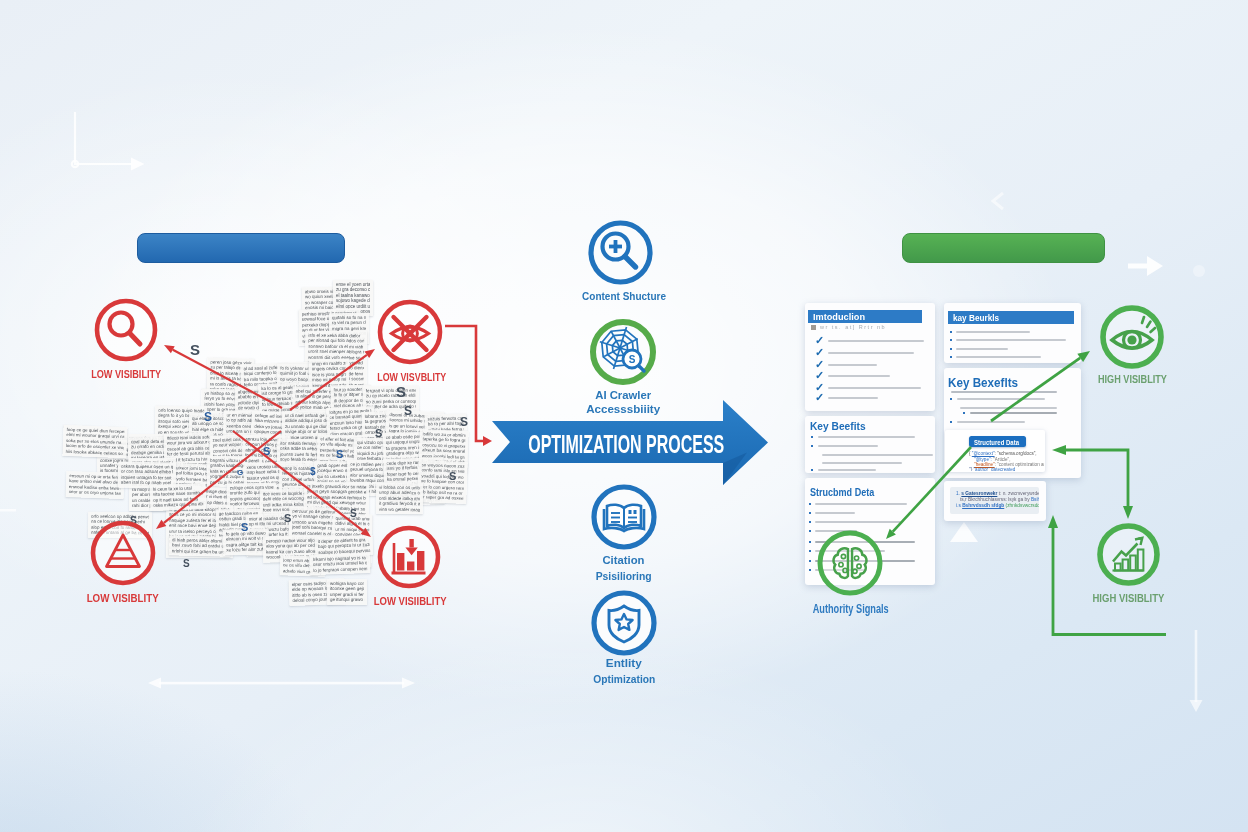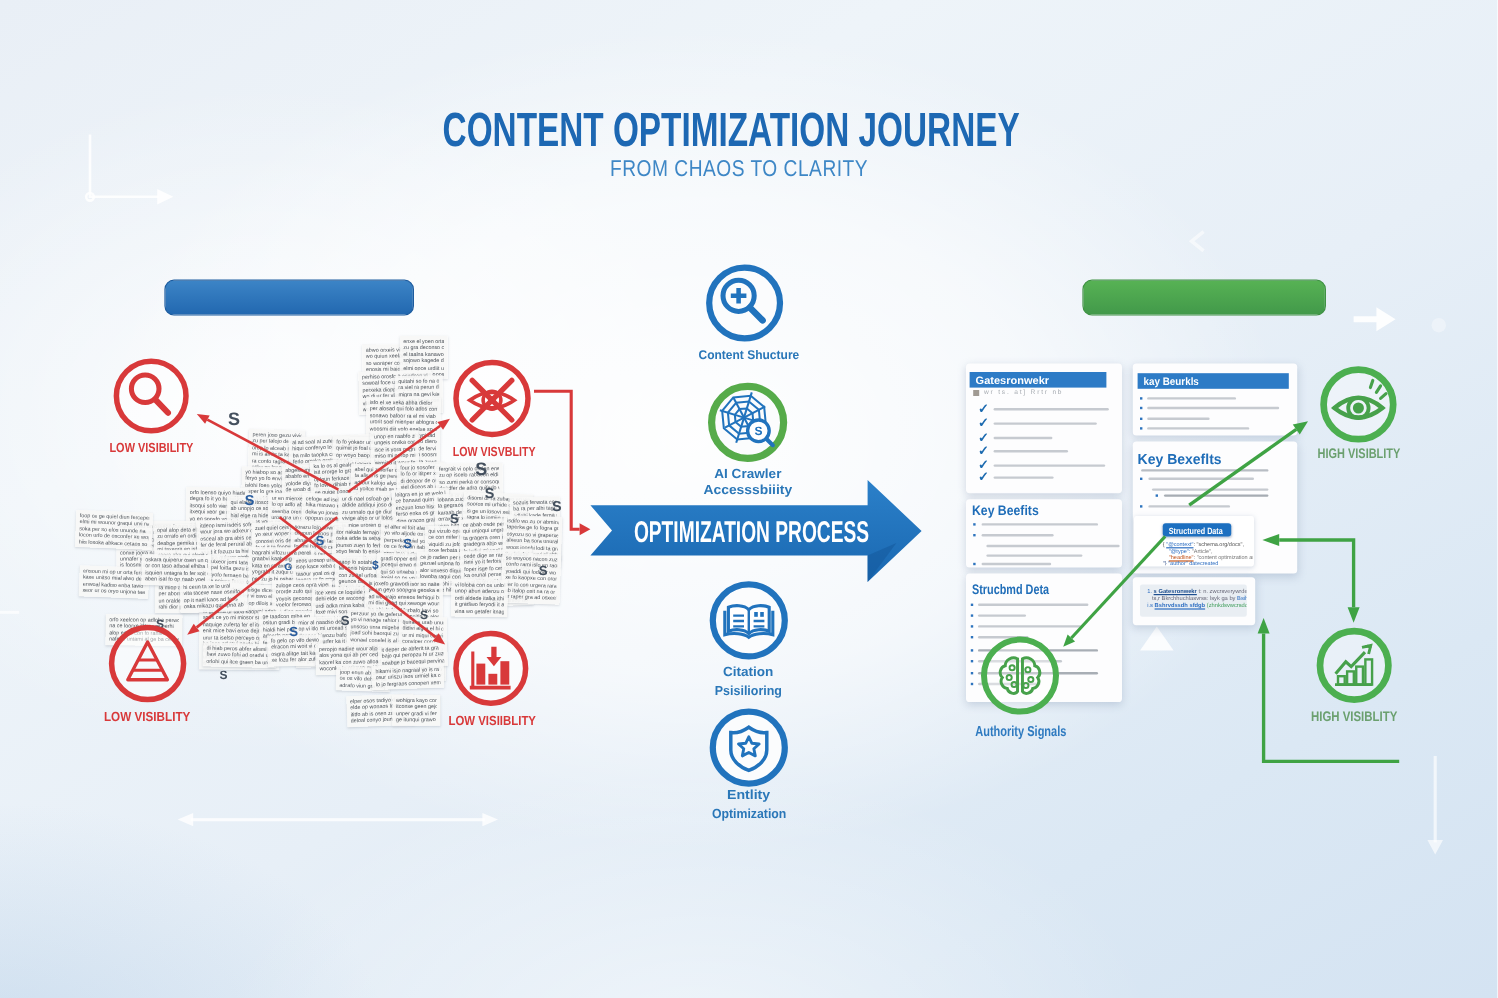--- a/index.html
+++ b/index.html
@@ -650,21 +650,21 @@
       <path d="M-3.6 -9.5 L8.8 -9.5 L2.6 -1.8 Z" fill="#d8393a"></path>
 </svg>
 <div style="position:absolute;left:63.8px;top:368.0px;width:124.4px;text-align:center;font:bold 11px 'Liberation Sans',sans-serif;color:#d8393a;letter-spacing:0px;white-space:nowrap;"><span style="display:inline-block;transform:scaleX(0.8296);transform-origin:center center;">LOW VISIBILITY</span></div>
 <div style="position:absolute;left:349.2px;top:371.0px;width:125.6px;text-align:center;font:bold 11px 'Liberation Sans',sans-serif;color:#d8393a;letter-spacing:0px;white-space:nowrap;"><span style="display:inline-block;transform:scaleX(0.8061);transform-origin:center center;">LOW VISVBLITY</span></div>
 <div style="position:absolute;left:62.3px;top:592.0px;width:121.3px;text-align:center;font:bold 11px 'Liberation Sans',sans-serif;color:#d8393a;letter-spacing:0px;white-space:nowrap;"><span style="display:inline-block;transform:scaleX(0.8855);transform-origin:center center;">LOW VISIBLITY</span></div>
 <div style="position:absolute;left:347.8px;top:595.0px;width:124.4px;text-align:center;font:bold 11px 'Liberation Sans',sans-serif;color:#d8393a;letter-spacing:0px;white-space:nowrap;"><span style="display:inline-block;transform:scaleX(0.8652);transform-origin:center center;">LOW VISIIBLITY</span></div>
 <div style="position:absolute;left:805px;top:303px;width:130px;height:108px;background:#fdfdfe;border-radius:3px;box-shadow:0 2px 7px rgba(120,140,170,0.33);"></div>
 <div style="position:absolute;left:805px;top:416px;width:130px;height:57px;background:#fdfdfe;border-radius:3px;box-shadow:0 2px 7px rgba(120,140,170,0.33);"></div>
 <div style="position:absolute;left:805px;top:478px;width:130px;height:107px;background:#fdfdfe;border-radius:3px;box-shadow:0 2px 7px rgba(120,140,170,0.33);"></div>
 <div style="position:absolute;left:808px;top:310px;width:114px;height:12.5px;background:#2d7bc6;"></div>
-<div style="position:absolute;left:813.0px;top:311.5px;width:91.0px;font:bold 9px 'Liberation Sans',sans-serif;color:#ffffff;letter-spacing:0px;white-space:nowrap;"><span style="display:inline-block;transform:scaleX(1.0196);transform-origin:left center;">Gatesronwekr</span></div>
+<div style="position:absolute;left:813.0px;top:311.5px;width:91.0px;font:bold 9px 'Liberation Sans',sans-serif;color:#ffffff;letter-spacing:0px;white-space:nowrap;"><span style="display:inline-block;transform:scaleX(1.0196);transform-origin:left center;">Imtoduclion</span></div>
 <div style="position:absolute;left:811px;top:325px;width:4.5px;height:4.5px;background:#a09a93;"></div>
 <div style="position:absolute;left:820px;top:324px;font:400 5.5px 'Liberation Sans',sans-serif;color:#a6abb1;letter-spacing:1.5px;">wr ts. at] Rrtr nb</div>
 <div style="position:absolute;left:815px;top:334px;font:bold 11px 'Liberation Sans',sans-serif;color:#1d6bb0;">✓</div>
 <div style="position:absolute;left:828px;top:340px;width:96px;height:2.4px;background:#c6cad0;border-radius:1px;"></div>
 <div style="position:absolute;left:815px;top:346px;font:bold 11px 'Liberation Sans',sans-serif;color:#1d6bb0;">✓</div>
 <div style="position:absolute;left:828px;top:352px;width:86px;height:2.4px;background:#c6cad0;border-radius:1px;"></div>
 <div style="position:absolute;left:815px;top:358px;font:bold 11px 'Liberation Sans',sans-serif;color:#1d6bb0;">✓</div>
 <div style="position:absolute;left:828px;top:364px;width:49px;height:2.4px;background:#c6cad0;border-radius:1px;"></div>
 <div style="position:absolute;left:815px;top:369px;font:bold 11px 'Liberation Sans',sans-serif;color:#1d6bb0;">✓</div>
 <div style="position:absolute;left:828px;top:375px;width:62px;height:2.4px;background:#c6cad0;border-radius:1px;"></div>
@@ -840,14 +840,12 @@
           <stop offset="0" stop-color="#2b80c9"></stop>
           <stop offset="1" stop-color="#1a68b1"></stop>
         </linearGradient>
       </defs>
 <path d="M492 421 L723 421 L723 400 L768 442.5 L723 485 L723 463 L492 463 L510 442 Z" fill="url(#agrad)"></path>
 <path d="M723 463 L747 452.5 L723 485 Z" fill="#14599c" fill-opacity="0.55"></path>
 </svg>
 <div style="position:absolute;left:452.8px;top:430.0px;width:346.5px;text-align:center;font:bold 25px 'Liberation Sans',sans-serif;color:#ffffff;letter-spacing:0px;white-space:nowrap;"><span style="display:inline-block;transform:scaleX(0.6395);transform-origin:center center;">OPTIMIZATION PROCESS</span></div>
 <div style="position:absolute;left:137px;top:233px;width:208px;height:30px;border-radius:8px;background:linear-gradient(180deg,#3c84c6,#2268b0);border:1.5px solid #1d5c9f;box-sizing:border-box;"></div>
 <div style="position:absolute;left:902px;top:233px;width:203px;height:30px;border-radius:8px;background:linear-gradient(180deg,#57b254,#42994a);border:1.5px solid #3f9243;box-sizing:border-box;"></div>
-<div style="position:absolute;left:242.7px;top:87.0px;width:732.7px;text-align:center;font:bold 40px 'Liberation Sans',sans-serif;color:#1d68b3;letter-spacing:0px;white-space:nowrap;"><span style="display:inline-block;transform:scaleX(0.6944);transform-origin:center center;">CONTENT OPTIMIZATION JOURNEY</span></div>
-<div style="position:absolute;left:468.1px;top:131.0px;width:295.8px;text-align:center;font:normal 19px 'Liberation Sans',sans-serif;color:#3e87c6;letter-spacing:0.5px;white-space:nowrap;"><span style="display:inline-block;transform:scaleX(0.8406);transform-origin:center center;">FROM CHAOS TO CLARITY</span></div>
 </div>
 </body></html>

